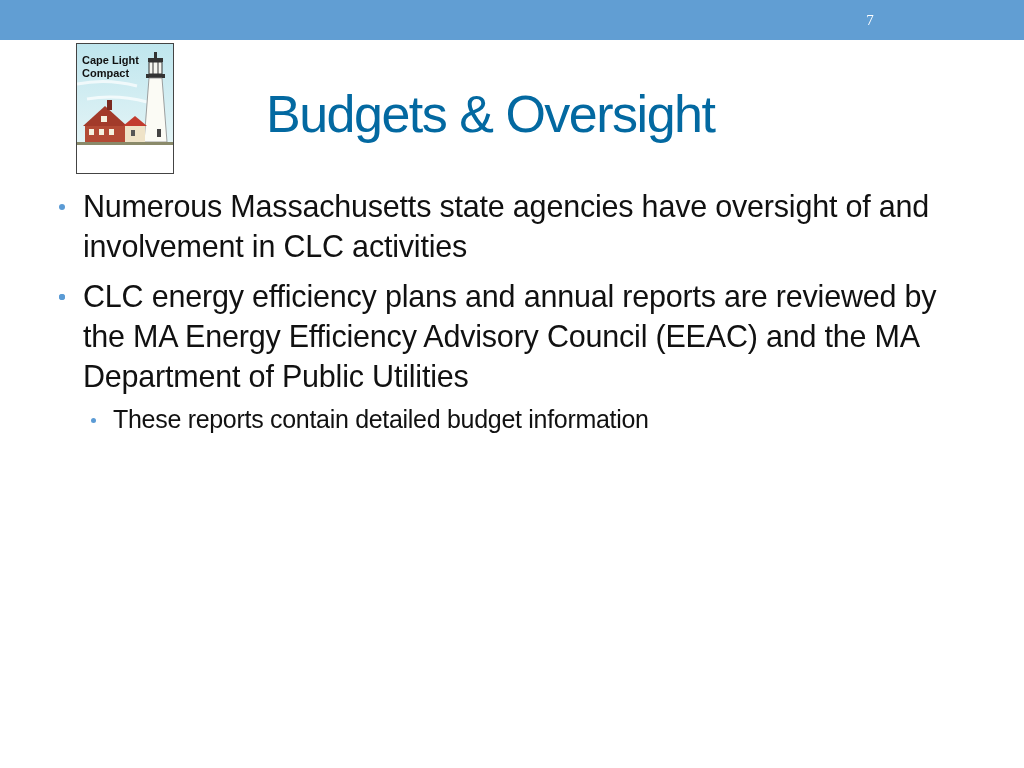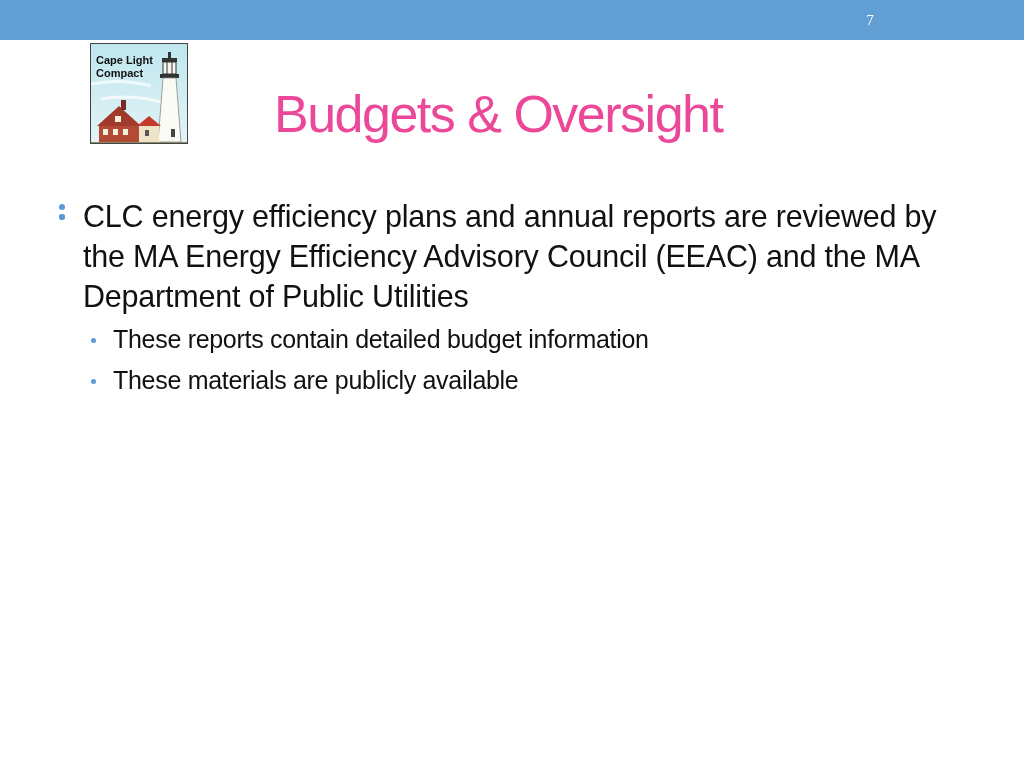--- a/index.html
+++ b/index.html
@@ -10,27 +10,27 @@
   }
   .top-bar {
     position: absolute; left: 0; top: 0; width: 1024px; height: 40px;
     background: #619ed3;
   }
   .slide-number {
     position: absolute; left: 858px; top: 12px; width: 24px; text-align: center;
     color: #ffffff; font-family: "Liberation Serif", serif; font-size: 15px;
   }
   .logo {
-    position: absolute; left: 76px; top: 43px; width: 98px; height: 101px;
-    border: 1px solid #444; box-sizing: border-box; overflow: hidden; margin-left: 14px;
+    position: absolute; left: 76px; top: 43px; width: 98px; height: 131px;
+    border: 1px solid #444; box-sizing: border-box; overflow: hidden;
   }
   .logo svg { display: block; }
   .title {
     position: absolute; left: 266px; top: 84px;
-    color: #ec4899; font-size: 52px; letter-spacing: -1.5px; white-space: nowrap; margin-left: 8px;
+    color: #0369a1; font-size: 52px; letter-spacing: -1.5px; white-space: nowrap;
   }
   .content { position: absolute; left: 58px; top: 186px; width: 900px; }
   .b1 { position: relative; padding-left: 25px; font-size: 30.5px; line-height: 40px; color: #111; margin-bottom: 10px; letter-spacing: -0.2px; }
   .b1 .dot {
     position: absolute; left: 1px; top: 18px; width: 6px; height: 6px; border-radius: 50%; background: #5b9bd5;
   }
   .subs { margin-top: -4px; margin-left: 28px; }
   .b2 { position: relative; padding-left: 27px; font-size: 25px; line-height: 35px; color: #111; margin-bottom: 6px; letter-spacing: -0.3px; }
   .b2 .dot {
     position: absolute; left: 5px; top: 16px; width: 5px; height: 5px; border-radius: 50%; background: #5b9bd5;
@@ -77,31 +77,28 @@
     <rect x="54" y="86" width="4" height="6" fill="#555"></rect>
     <rect x="0" y="98" width="98" height="3" fill="#8a8a6a"></rect>
   </svg>
 </div>
 
 <div class="title">Budgets &amp; Oversight</div>
 
 <div class="content">
   <div class="b1">
     <span class="dot"></span>
+    <span>Numerous Massachusetts state agencies have oversight of and involvement in CLC activities</span>
   </div>
   <div class="b1">
     <span class="dot"></span>
   </div>
   <div class="b1">
     <span class="dot"></span>
     <span>CLC energy efficiency plans and annual reports are reviewed by the MA Energy Efficiency Advisory Council (EEAC) and the MA Department of Public Utilities</span>
   </div>
   <div class="subs">
     <div class="b2">
       <span class="dot"></span>
       <span>These reports contain detailed budget information</span>
     </div>
-    <div class="b2">
-      <span class="dot"></span>
-      <span>These materials are publicly available</span>
-    </div>
   </div>
 </div>
 
 </body></html>

